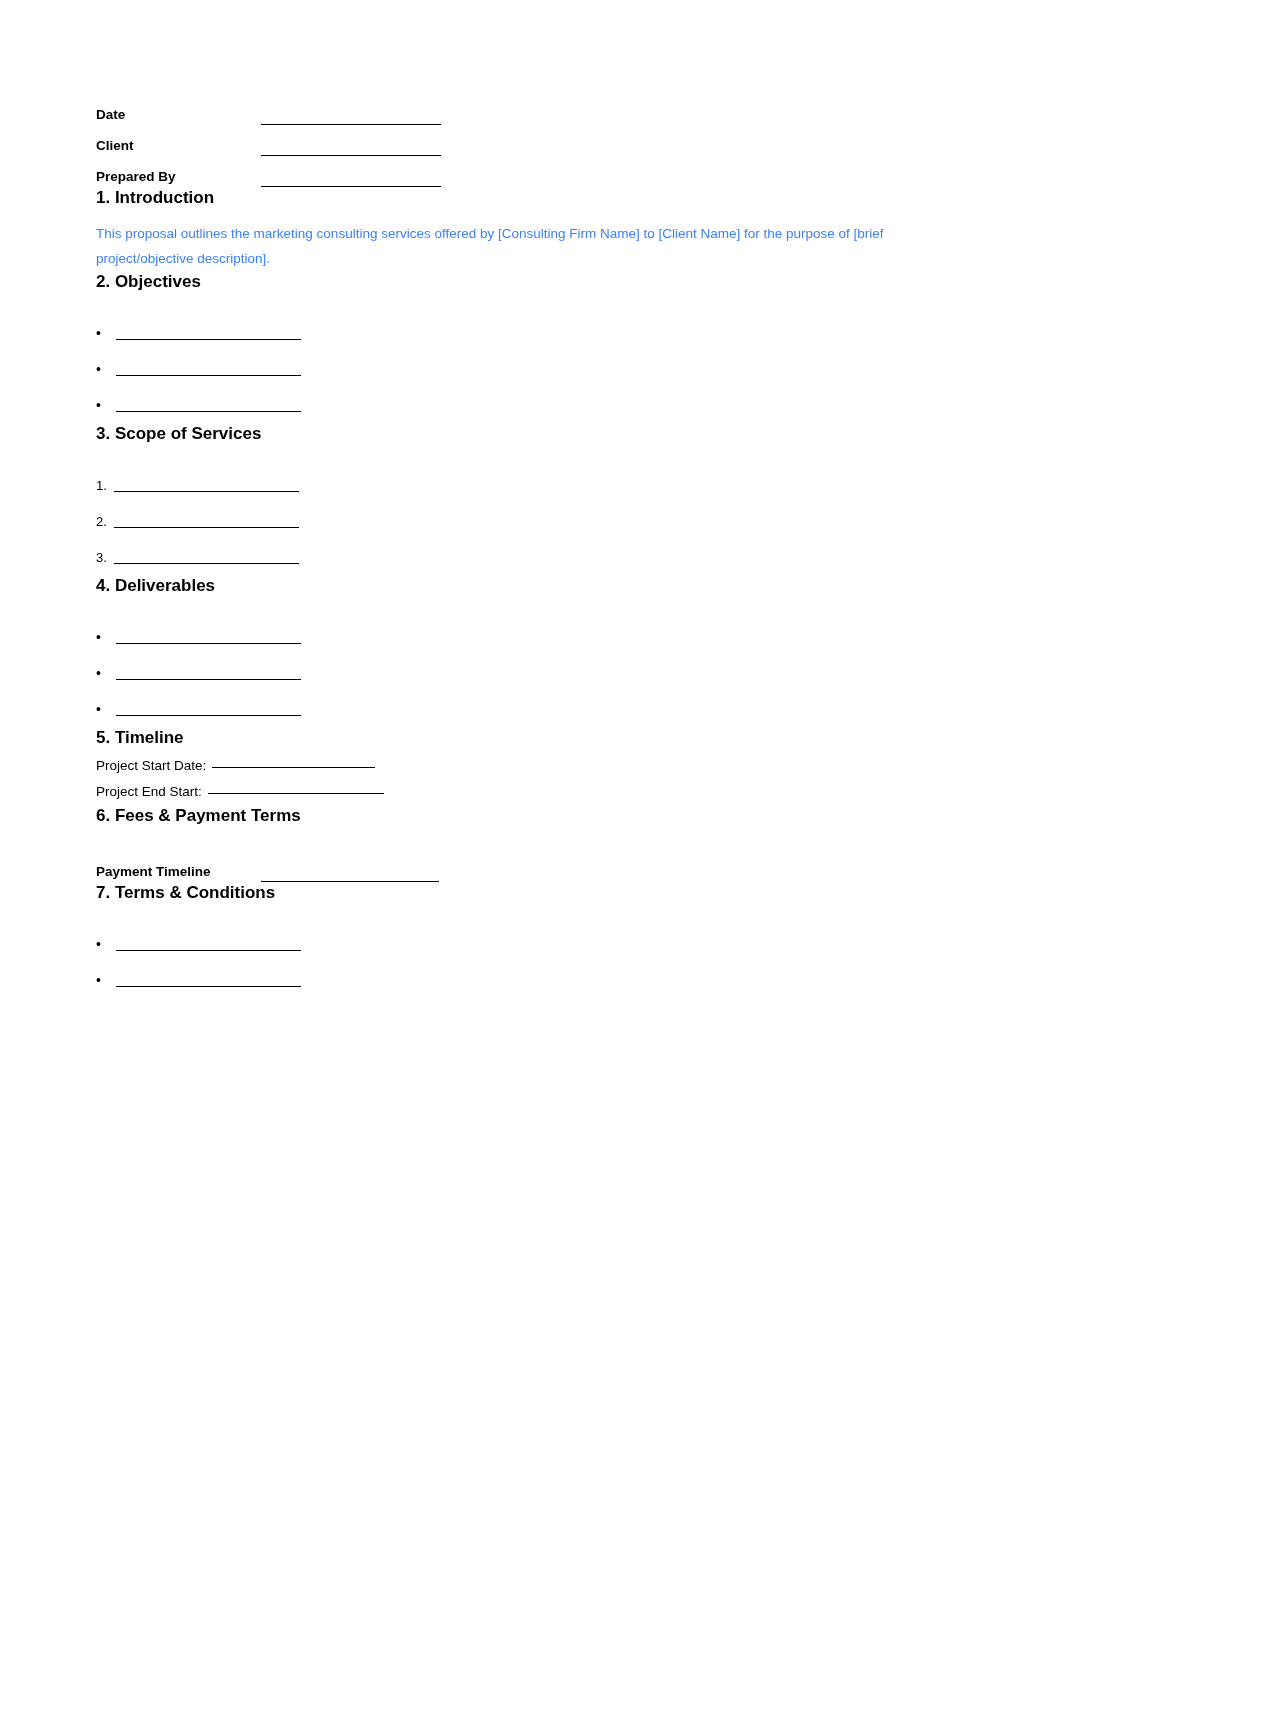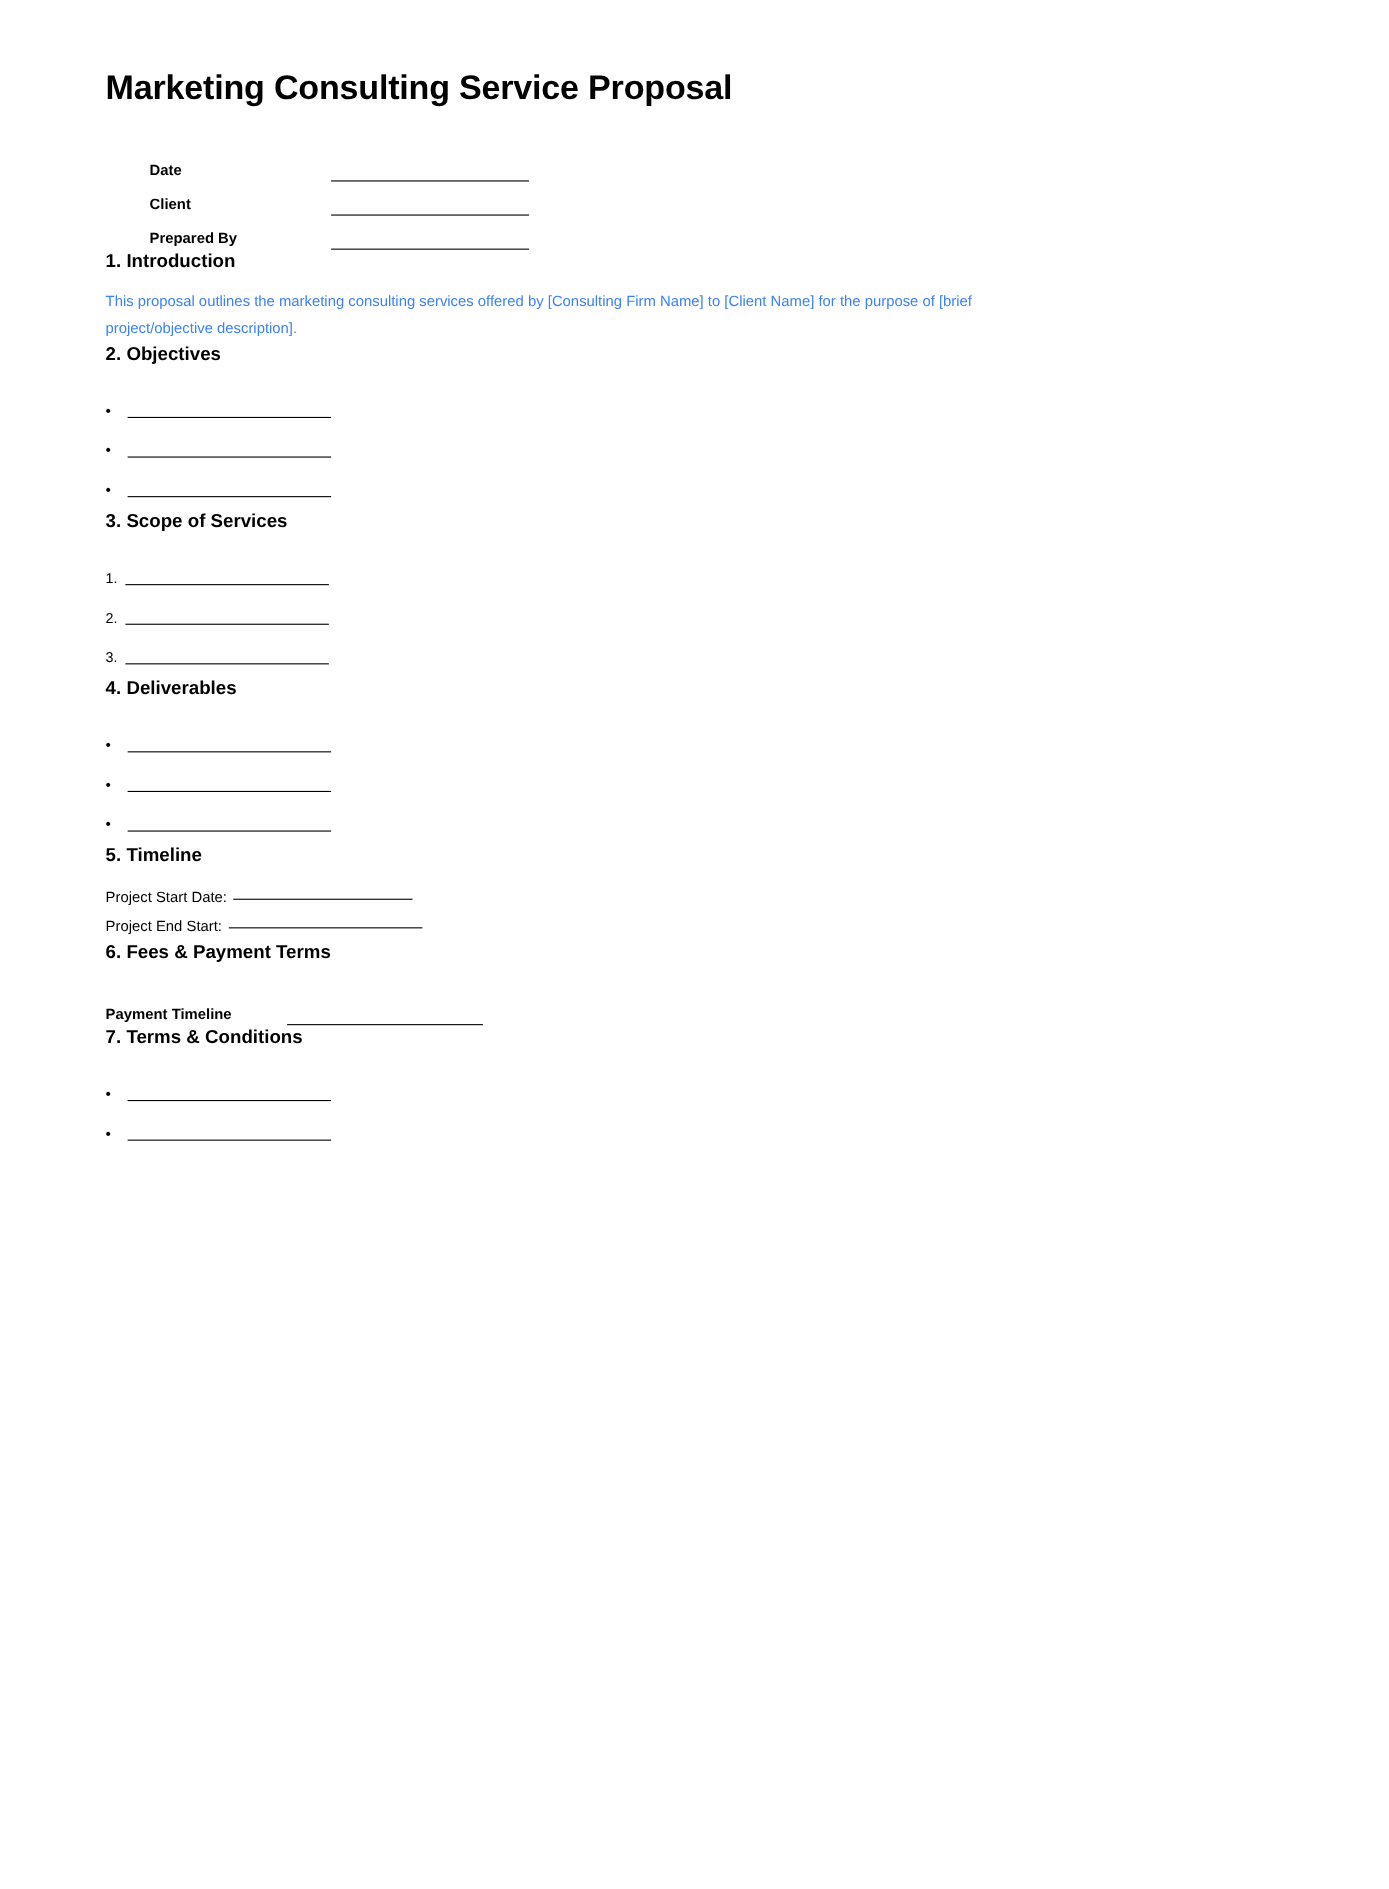--- a/index.html
+++ b/index.html
@@ -34,21 +34,20 @@
     font-weight: bold;
     margin: 0 0 0 0;
     padding: 0;
     letter-spacing: -0.2px;
     line-height: 40px;
   }
 
   
   .meta {
     margin-top: 34px;
-    margin-left: 40px;
   }
   .meta-row {
     display: flex;
     align-items: flex-end;
     height: 31px;
   }
   .meta-label {
     width: 165px;
     font-size: 13.5px;
     font-weight: bold;
@@ -108,21 +107,21 @@
     display: inline-block;
   }
   .list-blank {
     width: 185px;
     margin-left: 0px;
   }
   ul.blank-list li .list-blank { margin-left: 2px; }
 
   
   .timeline {
-    margin-top: 14px;
+    margin-top: 4px;
   }
   .timeline-row {
     font-size: 13.5px;
     line-height: 26px;
     display: flex;
     align-items: baseline;
   }
   .timeline-label { white-space: nowrap; }
   .timeline-blank {
     width: 163px;
@@ -148,21 +147,20 @@
     line-height: 20px;
   }
   .fee-blank { width: 178px; }
 </style>
 </head>
 <body>
 
 <div class="page">
   <div class="content">
 
-    <h1 class="doc-title">Marketing Consulting Service Proposal</h1>
 
     <div class="meta">
       <div class="meta-row">
         <span class="meta-label">Date</span>
         <span class="blank-line meta-blank"></span>
       </div>
       <div class="meta-row">
         <span class="meta-label">Client</span>
         <span class="blank-line meta-blank"></span>
       </div>

